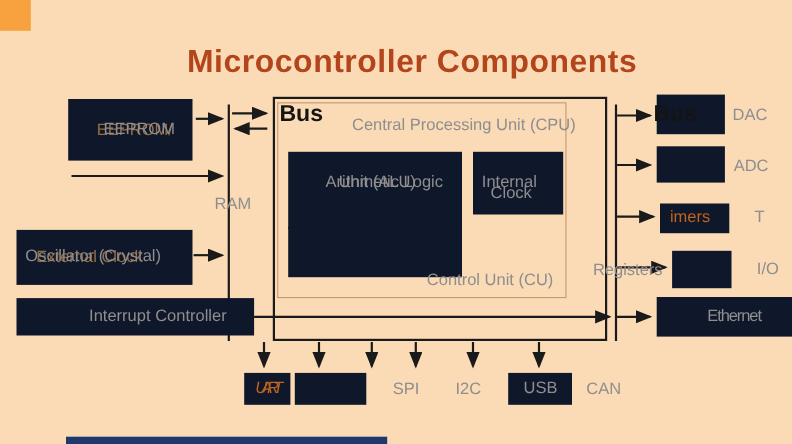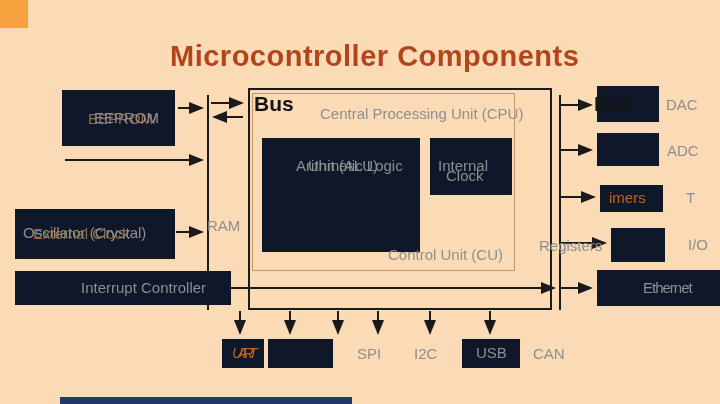--- a/index.html
+++ b/index.html
@@ -84,21 +84,21 @@
 
   <div class="box" style="left:262px; top:206px; width:158px; height:46px;"></div>
 
   <div class="lbl" style="left:388px; top:246px;">Control Unit (CU)</div>
 
   <div class="box" style="left:62px; top:90px; width:113px; height:56px;">
     <span class="olap brown" style="left:26px; top:20px;">EEPROM/</span>
     <span class="olap" style="left:32px; top:19px;">EEPROM</span>
   </div>
 
-  <div class="lbl" style="left:207px; top:177px;margin-top:40px;">RAM</div>
+  <div class="lbl" style="left:195px; top:177px;">RAM</div>
 
   <div class="box" style="left:15px; top:209px; width:160px; height:50px;">
     <span class="olap brown" style="left:18px; top:16px;">External Clock</span>
     <span class="olap" style="left:8px; top:15px;">Oscillator (Crystal)</span>
   </div>
 
   <div class="box" style="left:15px; top:271px; width:216px; height:34px;">
     <span class="olap" style="left:66px; top:8px;">Interrupt Controller</span>
   </div>
 

